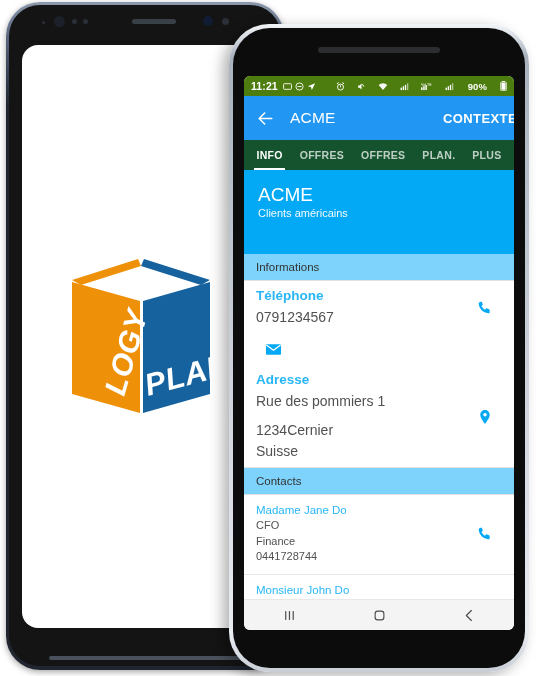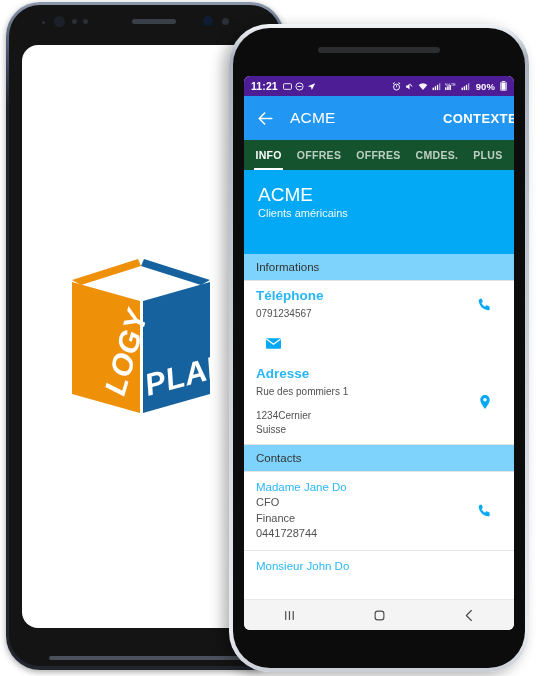--- a/index.html
+++ b/index.html
@@ -124,40 +124,40 @@
     background: #ffffff;
     overflow: hidden;
     display: flex;
     flex-direction: column;
   }
 
   
   .statusbar {
     height: 20px;
     flex: 0 0 20px;
-    background: #4c1d95;
+    background: #4d7c0f;
     color: #ffffff;
     display: flex;
     align-items: center;
     padding: 0 7px;
     font-size: 10px;
     letter-spacing: 0.1px;
   }
   .sb-time { font-size: 10.5px; font-weight: 600; }
   .sb-left-icons {
     display: flex;
     align-items: center;
     gap: 3px;
     margin-left: 5px;
   }
   .sb-spacer { flex: 1; }
   .sb-right-icons {
     display: flex;
     align-items: center;
-    gap: 4px;
+    gap: 12px;
   }
   .sb-ico { display: block; }
   .sb-batt-text { font-size: 9.5px; font-weight: 600; margin: 0 1px 0 2px; }
 
   
   .appbar {
     flex: 0 0 44px;
     background: #2196f3;
     display: flex;
     align-items: center;
@@ -267,21 +267,21 @@
     cursor: pointer;
   }
   .field-label {
     color: #29b6f6;
     font-size: 13.5px;
     font-weight: 700;
     line-height: 1.25;
   }
   .field-value {
     color: #515151;
-    font-size: 10px;
+    font-size: 14px;
     margin-top: 2px;
     line-height: 1.45;
   }
   .addr-gap { height: 9px; }
   .contact-row {
     padding: 8px 12px 9px 12px;
     border-bottom: 1px solid #e6e6e6;
     display: flex;
     align-items: center;
     background: #ffffff;
@@ -422,21 +422,21 @@
           </span>
           <span class="appbar-title">ACME</span>
           <span class="appbar-spacer"></span>
           <span class="appbar-action">CONTEXTE</span>
         </div>
 
         <div class="tabbar">
           <span class="tab active">INFO</span>
           <span class="tab">OFFRES</span>
           <span class="tab">OFFRES</span>
-          <span class="tab">CMDES.</span>
+          <span class="tab">PLAN.</span>
           <span class="tab">PLUS</span>
         </div>
 
         <div class="content">
 
           <div class="hero">
             <div class="hero-title">ACME</div>
             <div class="hero-sub">Clients américains</div>
           </div>
 

